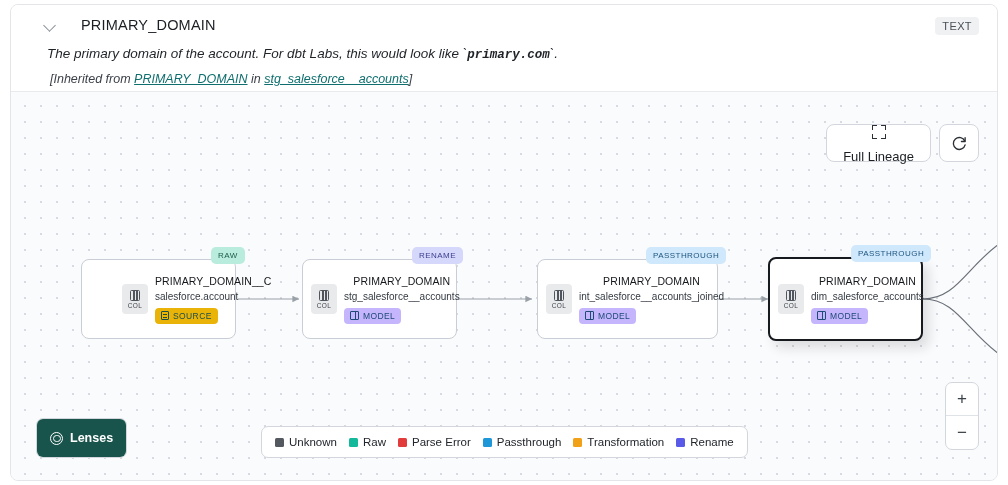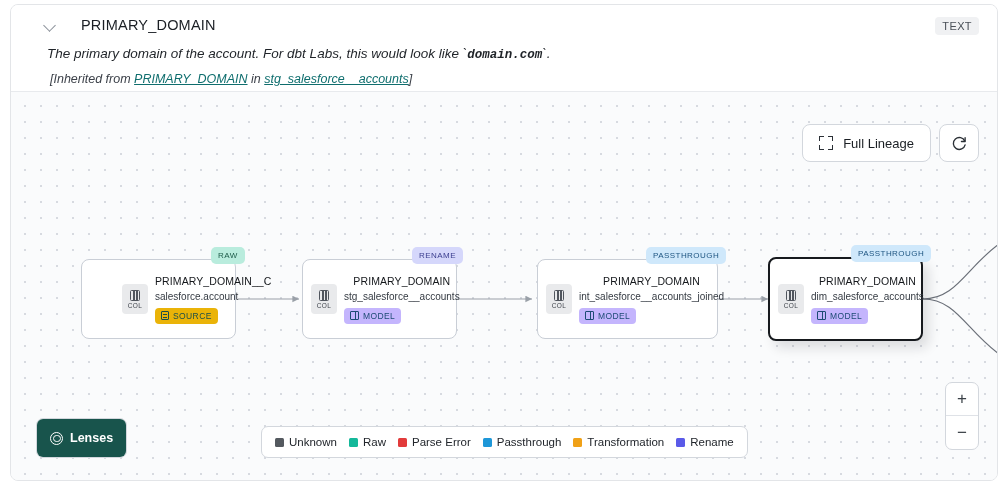--- a/index.html
+++ b/index.html
@@ -132,21 +132,21 @@
   .tag.raw  { background:#b9ecdd; color:#1d5b49; }
   .tag.ren  { background:#d5d7fb; color:#3b3e8f; }
   .tag.pass { background:#cfe8fb; color:#1d5480; }
 
   
   .ctrl-row { position:absolute; right: 18px; top: 32px; display:flex; gap:8px; }
   .btn-full {
     height: 38px; display:flex; align-items:center; gap:10px;
     padding: 0 16px; background:#ffffff;
     border:1px solid #d3d7dd; border-radius:8px;
-    font-size: 13px; color:#1b1f24;
+    font-size: 13px; color:#1b1f24;flex-direction:column;
   }
   .ic-expand { width:14px; height:14px; position:relative; flex:0 0 auto; }
   .ic-expand i {
     position:absolute; width:5px; height:5px; border:1.6px solid #2b3036;
   }
   .ic-expand i:nth-child(1){ left:0; top:0; border-right:0; border-bottom:0; }
   .ic-expand i:nth-child(2){ right:0; top:0; border-left:0; border-bottom:0; }
   .ic-expand i:nth-child(3){ left:0; bottom:0; border-right:0; border-top:0; }
   .ic-expand i:nth-child(4){ right:0; bottom:0; border-left:0; border-top:0; }
   .btn-refresh {
@@ -213,21 +213,21 @@
 <div class="panel">
 
   <div class="hdr">
     <div class="hdr-row">
       <span class="chev"></span>
       <span class="hdr-title">PRIMARY_DOMAIN</span>
     </div>
     <span class="text-badge">TEXT</span>
 
     <div class="desc">
-      <span>The primary domain of the account. For dbt Labs, this would look like `</span><code>domain.com</code><span>`.</span>
+      <span>The primary domain of the account. For dbt Labs, this would look like `</span><code>primary.com</code><span>`.</span>
     </div>
 
     <div class="inherit">
       <span>[Inherited from </span><a href="#">PRIMARY_DOMAIN</a><span> in </span><a href="#">stg_salesforce__accounts</a><span>]</span>
     </div>
   </div>
 
   <div class="canvas">
 
     <svg class="edges" width="988" height="391">

